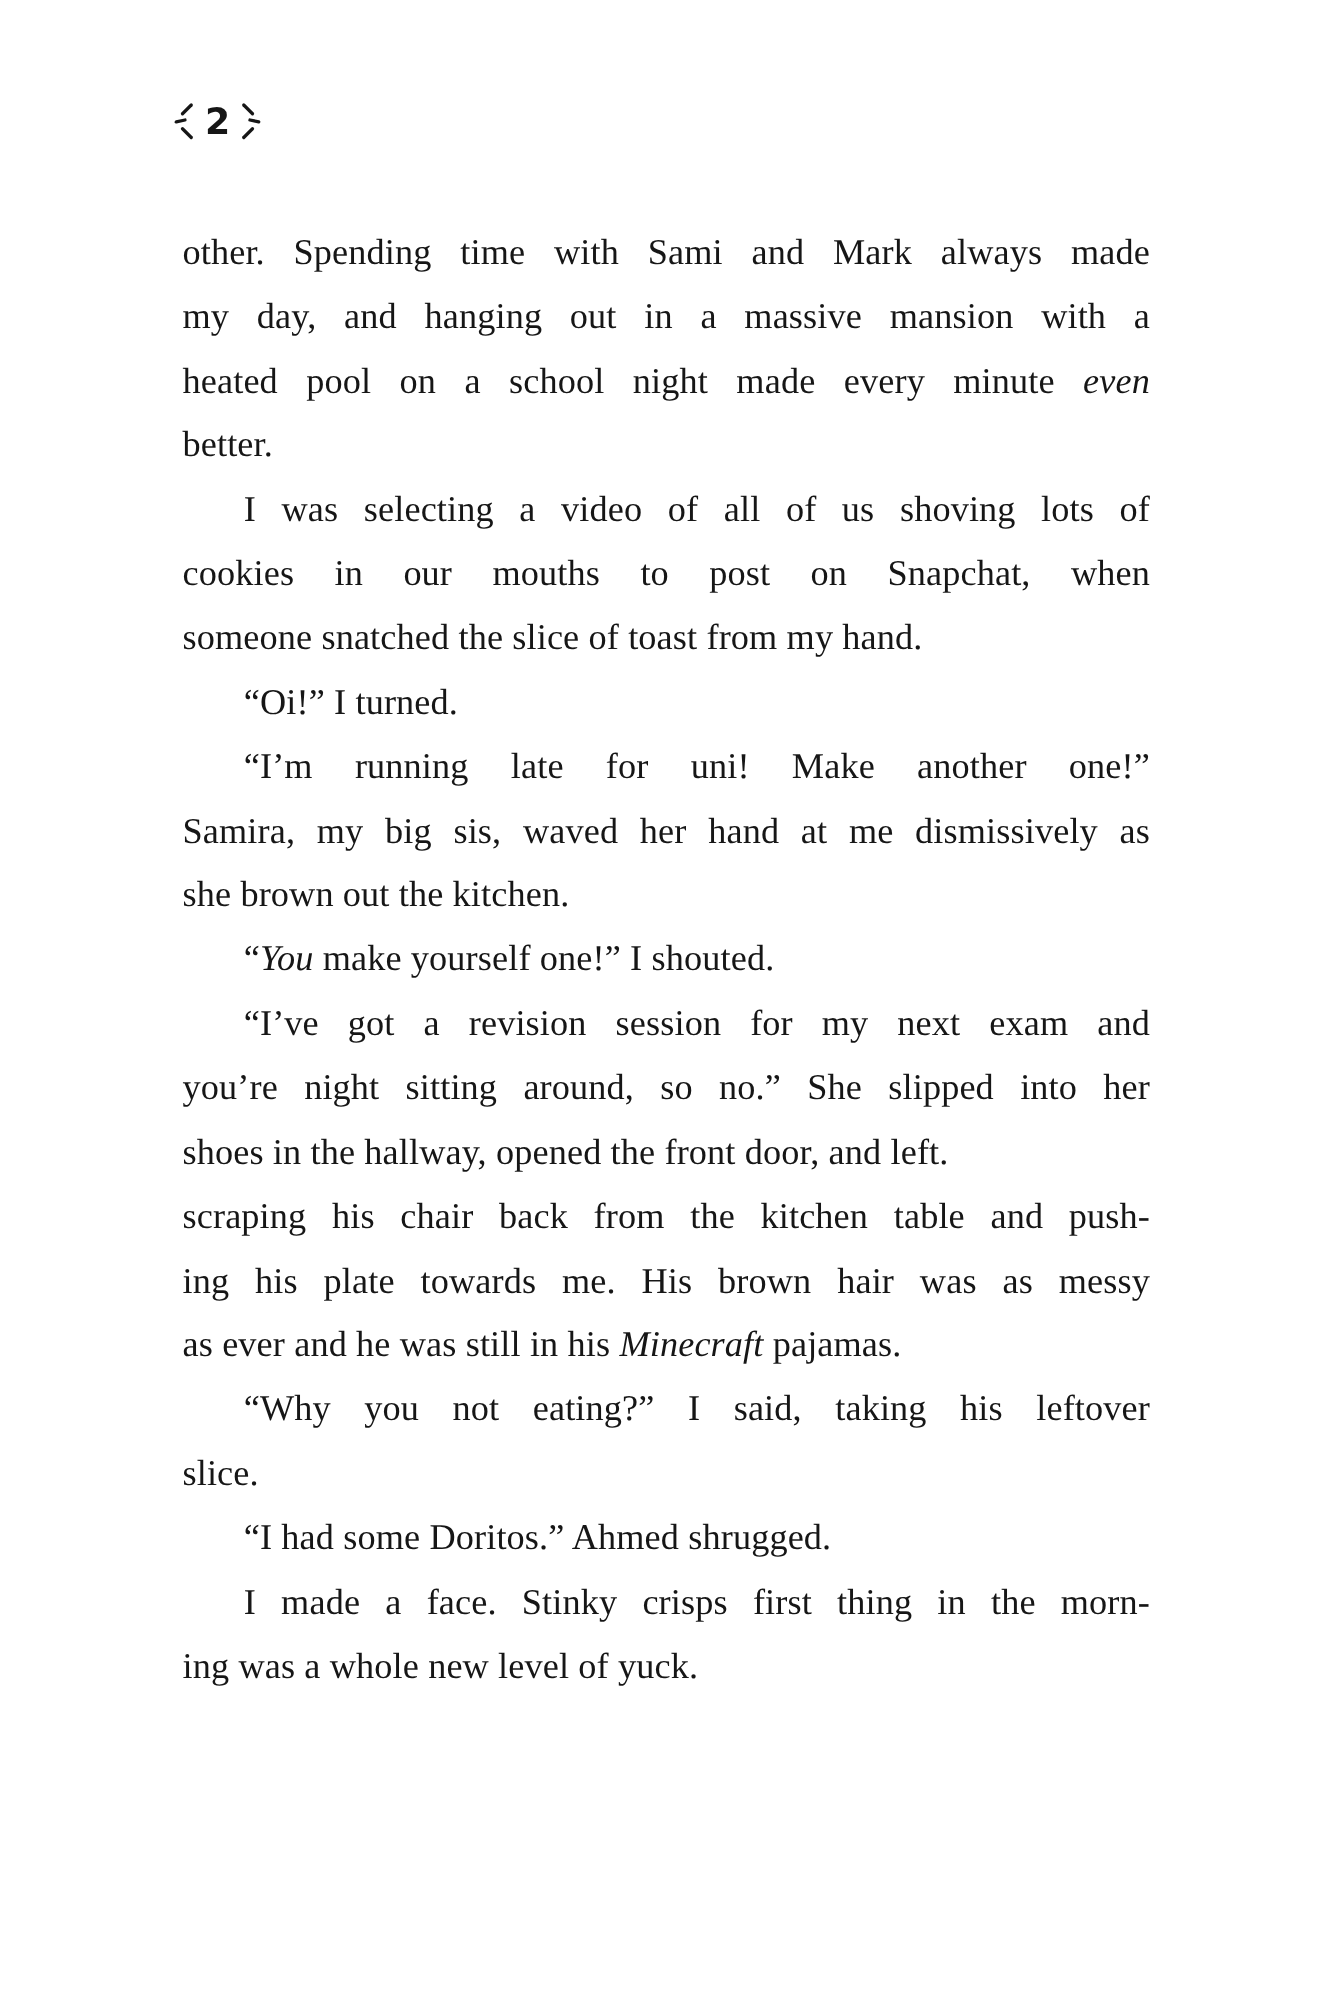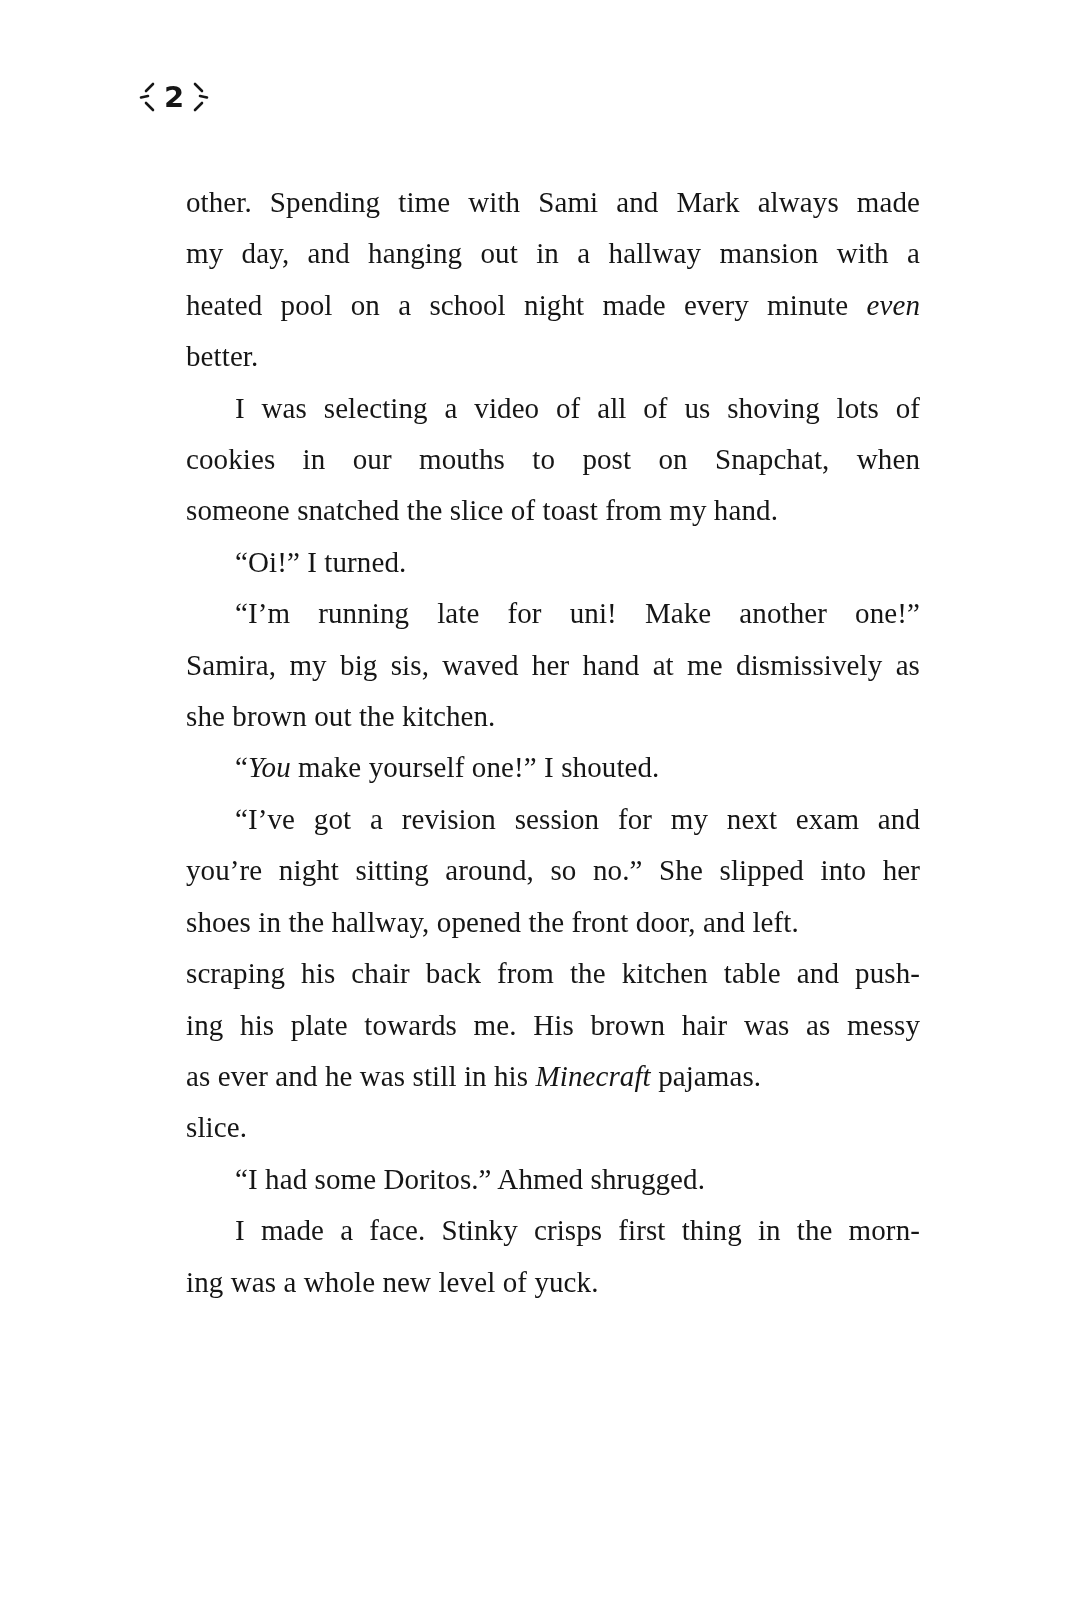--- a/index.html
+++ b/index.html
@@ -45,21 +45,20 @@
     top: 177px;
     width: 774px;
     font-size: 29px;
     line-height: 51.4px;
     letter-spacing: 0.1px;
   }
   .line {
     text-align: justify;
     text-align-last: justify;
     white-space: normal;
-    margin-left: 40px;
   }
   .line.final {
     text-align: center;
     text-align-last: left;
   }
   .line.indent {
     text-indent: 49px;
   }
   .line i {
   }
@@ -78,36 +77,37 @@
     <span class="pagenum">2</span>
     <svg class="sparkle" width="20" height="32" viewBox="0 0 20 32" stroke="#161616" stroke-width="2.6" stroke-linecap="round" fill="none">
       <line x1="6" y1="3" x2="13" y2="10"></line>
       <line x1="11" y1="15" x2="18" y2="16.5"></line>
       <line x1="6" y1="29" x2="13" y2="22"></line>
     </svg>
   </header>
 
   <main class="text-block">
       <div class="line">other. Spending time with Sami and Mark always made</div>
-      <div class="line">my day, and hanging out in a hallway mansion with a</div>
+      <div class="line">my day, and hanging out in a massive mansion with a</div>
       <div class="line">heated pool on a school night made every minute <i>even</i></div>
       <div class="line final">better.</div>
       <div class="line indent">I was selecting a video of all of us shoving lots of</div>
       <div class="line">cookies in our mouths to post on Snapchat, when</div>
       <div class="line final">someone snatched the slice of toast from my hand.</div>
       <div class="line final indent">“Oi!” I turned.</div>
       <div class="line indent">“I’m running late for uni! Make another one!”</div>
       <div class="line">Samira, my big sis, waved her hand at me dismissively as</div>
       <div class="line final">she brown out the kitchen.</div>
       <div class="line final indent">“<i>You</i> make yourself one!” I shouted.</div>
       <div class="line indent">“I’ve got a revision session for my next exam and</div>
       <div class="line">you’re night sitting around, so no.” She slipped into her</div>
       <div class="line final">shoes in the hallway, opened the front door, and left.</div>
       <div class="line">scraping his chair back from the kitchen table and push-</div>
       <div class="line">ing his plate towards me. His brown hair was as messy</div>
       <div class="line final">as ever and he was still in his <i>Minecraft</i> pajamas.</div>
+      <div class="line indent">“Why you not eating?” I said, taking his leftover</div>
       <div class="line final">slice.</div>
       <div class="line final indent">“I had some Doritos.” Ahmed shrugged.</div>
       <div class="line indent">I made a face. Stinky crisps first thing in the morn-</div>
       <div class="line final">ing was a whole new level of yuck.</div>
     </main>
 
 </div>
 
 </body></html>

